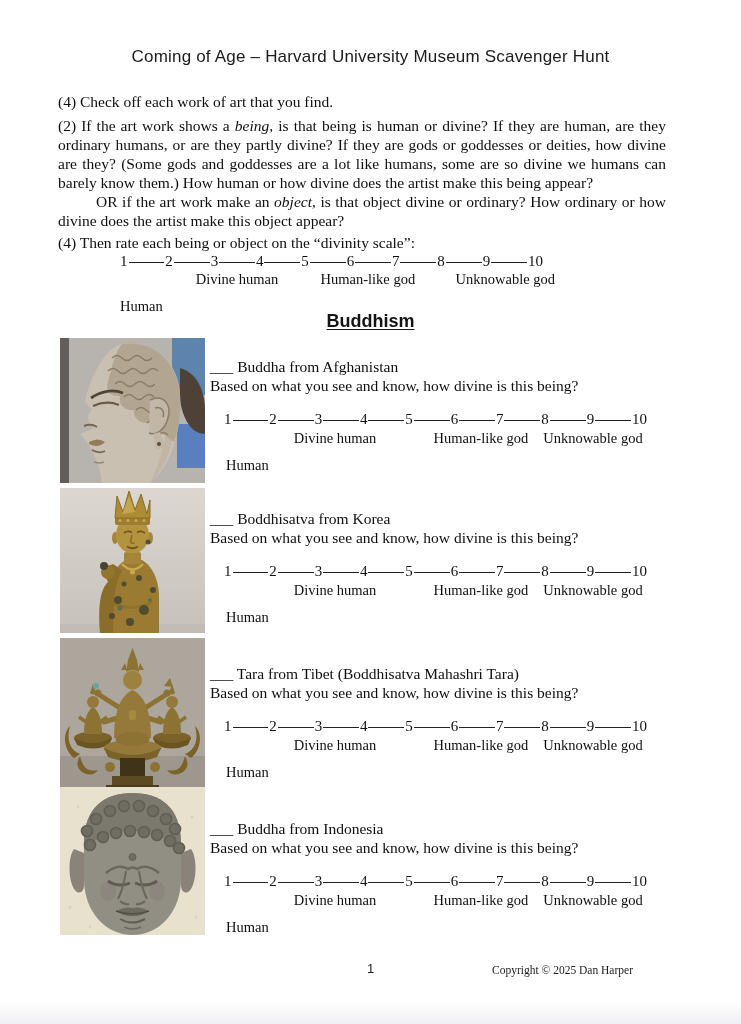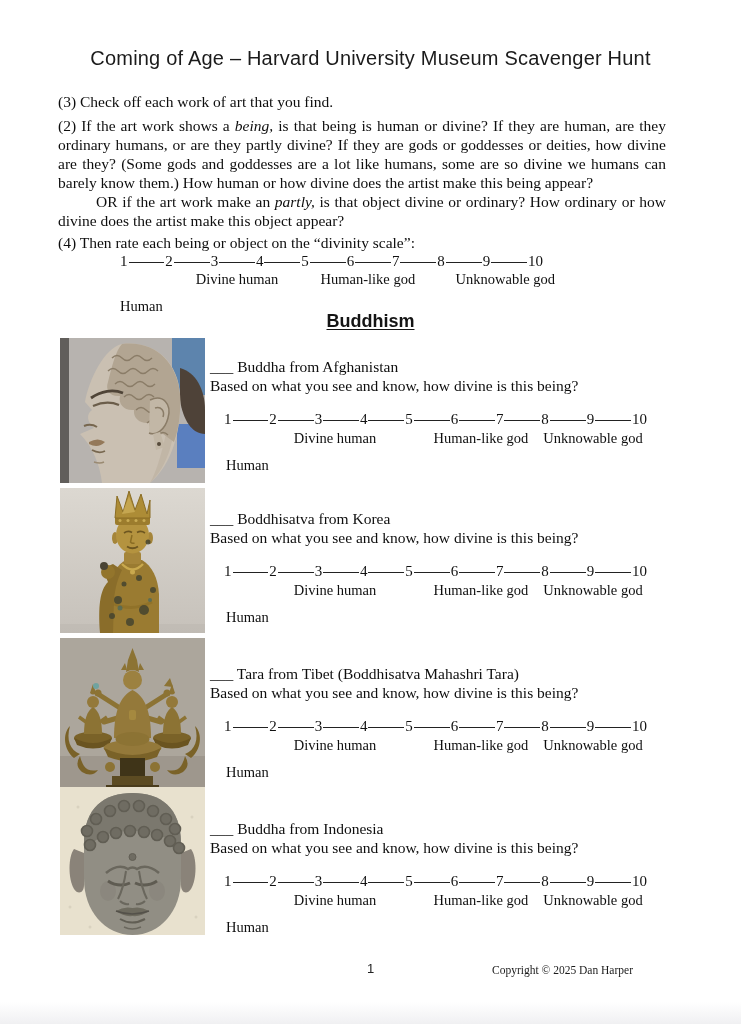--- a/index.html
+++ b/index.html
@@ -4,21 +4,21 @@
 <style>
   * { margin:0; padding:0; box-sizing:border-box; }
   html, body { background:#ffffff; }
   .page {
     position:relative; width:741px; height:1024px; background:#ffffff;
     font-family:"Liberation Serif", serif; color:#0e0e0e; overflow:hidden;
     margin:0 auto;
   }
   .doc-title {
     position:absolute; top:47px; left:0; width:100%; text-align:center;
-    font-family:"Liberation Sans", sans-serif; font-size:20px; color:#1b1b1b;
+    font-family:"Liberation Sans", sans-serif; font-size:17px; color:#1b1b1b;
     letter-spacing:0.2px;
   }
   .para { position:absolute; left:58px; width:608px; font-size:15.5px; line-height:19px; }
   .p1 { top:92px; }
   .p2 { top:116px; text-align:justify; }
   .p2-or { text-indent:38px; text-align:justify; }
   .p3 { top:233px; }
   .em { font-style:italic; }
 
   
@@ -69,25 +69,25 @@
     background:linear-gradient(#ffffff, #f0f0f2);
   }
 </style>
 </head>
 <body>
 
 <div class="page">
 
   <div class="doc-title">Coming of Age – Harvard University Museum Scavenger Hunt</div>
 
-  <div class="para p1">(3) Check off each work of art that you find.</div>
+  <div class="para p1">(4) Check off each work of art that you find.</div>
 
   <div class="para p2">
     <div><span>(2) If the art work shows a </span><span class="em">being,</span><span> is that being is human or divine? If they are human, are they ordinary humans, or are they partly divine? If they are gods or goddesses or deities, how divine are they? (Some gods and goddesses are a lot like humans, some are so divine we humans can barely know them.) How human or how divine does the artist make this being appear?</span></div>
-    <div class="p2-or"><span>OR if the art work make an </span><span class="em">partly,</span><span> is that object divine or ordinary? How ordinary or how divine does the artist make this object appear?</span></div>
+    <div class="p2-or"><span>OR if the art work make an </span><span class="em">object,</span><span> is that object divine or ordinary? How ordinary or how divine does the artist make this object appear?</span></div>
   </div>
 
   <div class="para p3">(4) Then rate each being or object on the “divinity scale”:</div>
 
   <div class="scale scale-intro">
     <div class="ticks">
         <span class="num">1</span>
         <span class="dash"></span>
         <span class="num">2</span>
         <span class="dash"></span>

